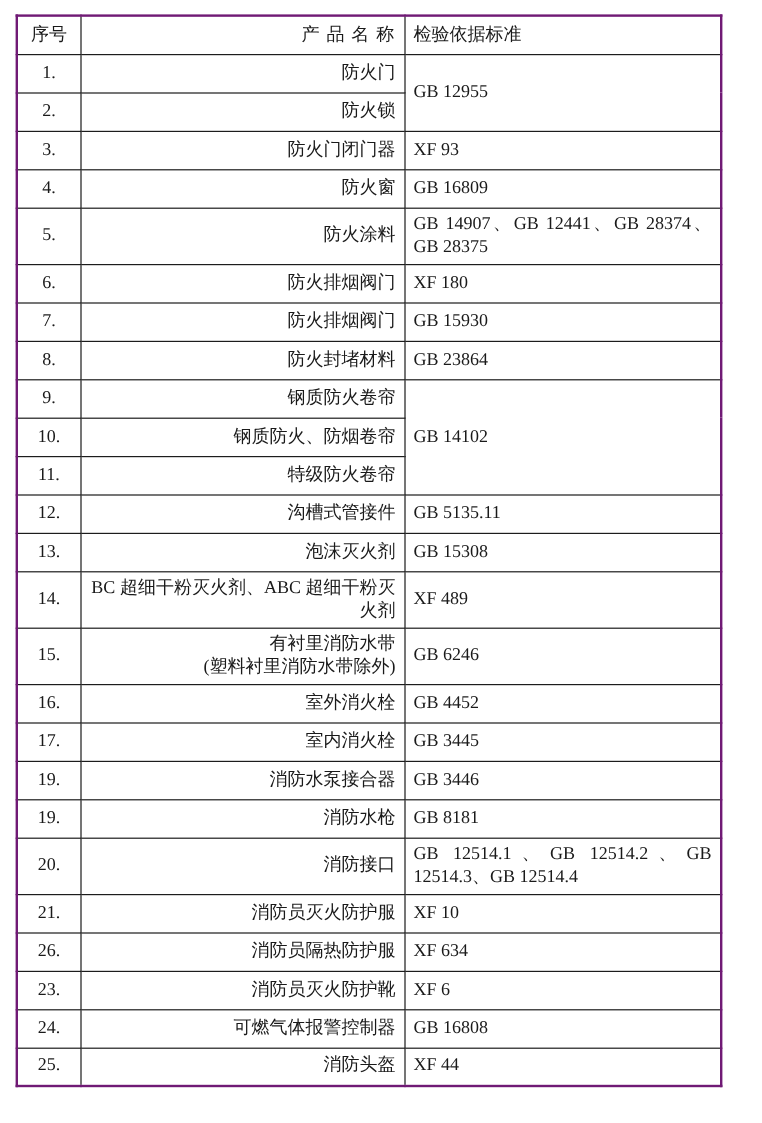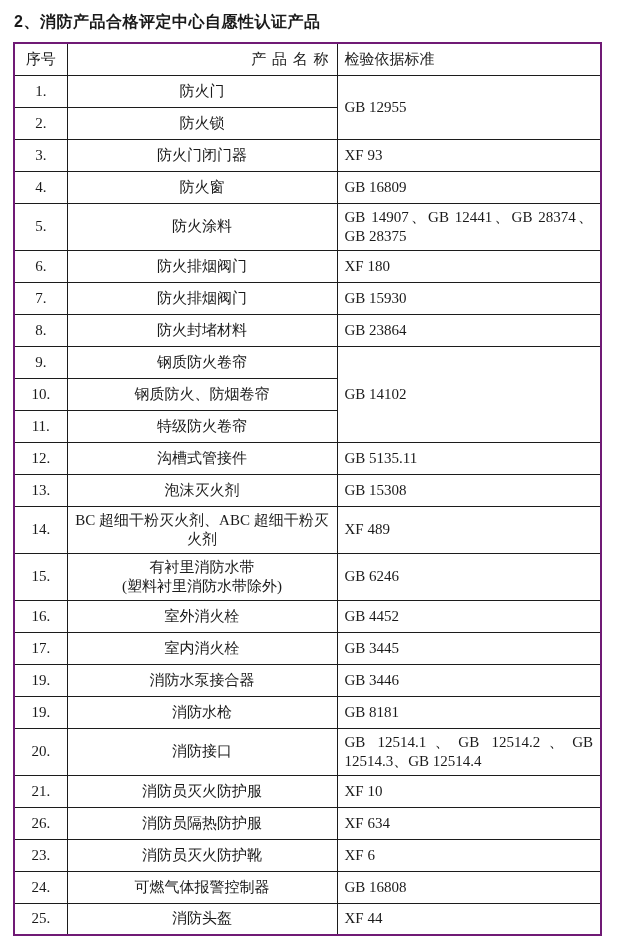--- a/index.html
+++ b/index.html
@@ -46,34 +46,33 @@
   col.c-standard { width: 264px; }
 
   th.h-no       { text-align: center; height: 32px; }
   th.h-product  { text-align: right; padding-left: 30px; letter-spacing: 1px; }
   th.h-standard { text-align: left; margin-left: 12px; }
 
   td.no-cell {
     text-align: center;
   }
   td.product-cell {
-    text-align: center;
+    text-align: right;
     white-space: pre-line;
   }
   td.standard-cell {
     text-align: justify;
   }
   tr.single td { height: 32px; }
   tr.tall   td { height: 46px; }
 </style>
 </head>
 <body>
 
 <div class="page">
-  <h1 class="doc-title">2、消防产品合格评定中心自愿性认证产品</h1>
 
   <table class="products">
     <colgroup>
       <col class="c-no">
       <col class="c-product">
       <col class="c-standard">
     </colgroup>
     <thead>
       <tr>
         <th class="h-no">序号</th>

